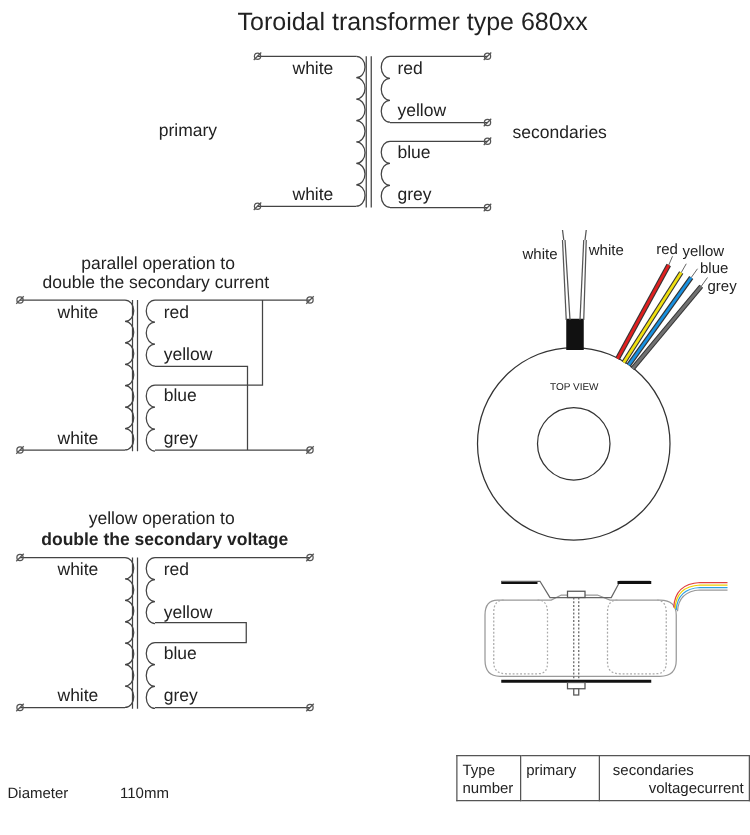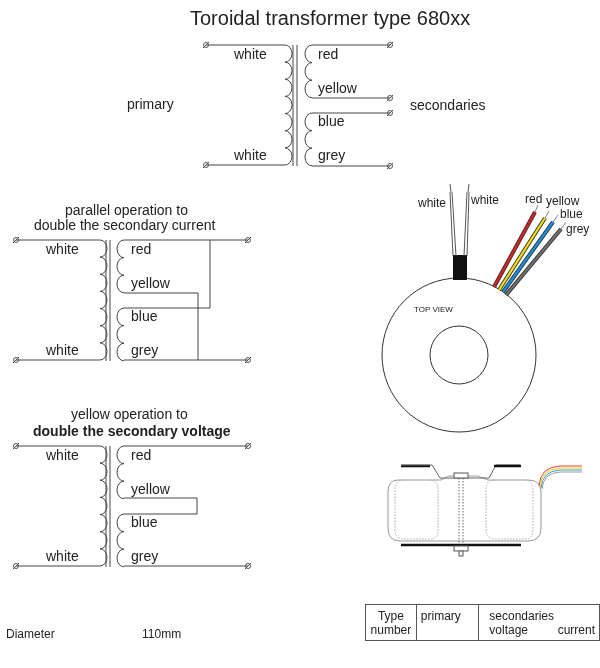--- a/index.html
+++ b/index.html
@@ -2,21 +2,21 @@
 <html><head>
 <meta charset="utf-8">
 <style>
   html,body{margin:0;padding:0;background:#fff;}
   body{width:600px;height:668px;position:relative;overflow:hidden;font-family:"Liberation Sans",sans-serif;color:#222;}
   .t{position:absolute;white-space:nowrap;font-size:14px;line-height:16px;}
   .title{font-size:20px;}
   .lbl{font-size:14px;}
   svg{position:absolute;left:0;top:0;}
   .spec{position:absolute;left:6px;top:628px;font-size:12px;line-height:13px;}
-  .spec-row{display:flex;gap:46px;}
+  .spec-row{display:flex;}
   .spec-row span:first-child{width:90px;}
   table.tt{position:absolute;left:365px;top:604px;border-collapse:collapse;font-size:12px;line-height:14px;}
   table.tt td{border:1px solid #555;vertical-align:top;padding:4px 4px 3px 4px;}
 </style>
 </head>
 <body>
 
 <div class="t title" style="left:190px;top:10px;">Toroidal transformer type 680xx</div>
 
 <svg width="600" height="668">
@@ -199,36 +199,36 @@
 <div class="t lbl" style="left:131px;top:481px;">yellow</div>
 <div class="t lbl" style="left:131px;top:514px;">blue</div>
 <div class="t lbl" style="left:131px;top:548px;">grey</div>
 
 <div class="t" style="left:418px;top:195px;font-size:12px;">white</div>
 <div class="t" style="left:471px;top:192px;font-size:12px;">white</div>
 <div class="t" style="left:525px;top:191px;font-size:12px;">red</div>
 <div class="t" style="left:546px;top:193px;font-size:12px;">yellow</div>
 <div class="t" style="left:560px;top:206px;font-size:12px;">blue</div>
 <div class="t" style="left:566px;top:221px;font-size:12px;">grey</div>
-<div class="t" style="left:414px;top:305px;font-size:8px;line-height:9px;">TOP VIEW</div>
+<div class="t" style="left:440px;top:305px;font-size:8px;line-height:9px;">TOP VIEW</div>
 
 <div class="spec">
   <div class="spec-row">
       <span>Diameter</span>
       <span>110mm</span>
     </div>
 </div>
 
 <table class="tt">
   <tbody>
       <tr>
-    <td style="width:42px;text-align:center;"><span>Type</span><br><span>number</span></td>
+    <td style="width:42px;"><span>Type</span><br><span>number</span></td>
     <td style="width:55px;">primary</td>
     <td style="width:106px;padding-left:10px;">
       <div>secondaries</div>
-      <div style="display:flex;justify-content:space-between;gap:27px;">
+      <div style="display:flex;justify-content:flex-end;">
             <span>voltage</span>
             <span>current</span>
           </div>
     </td>
   </tr>
 </tbody>
   </table>
 
 </body></html>

